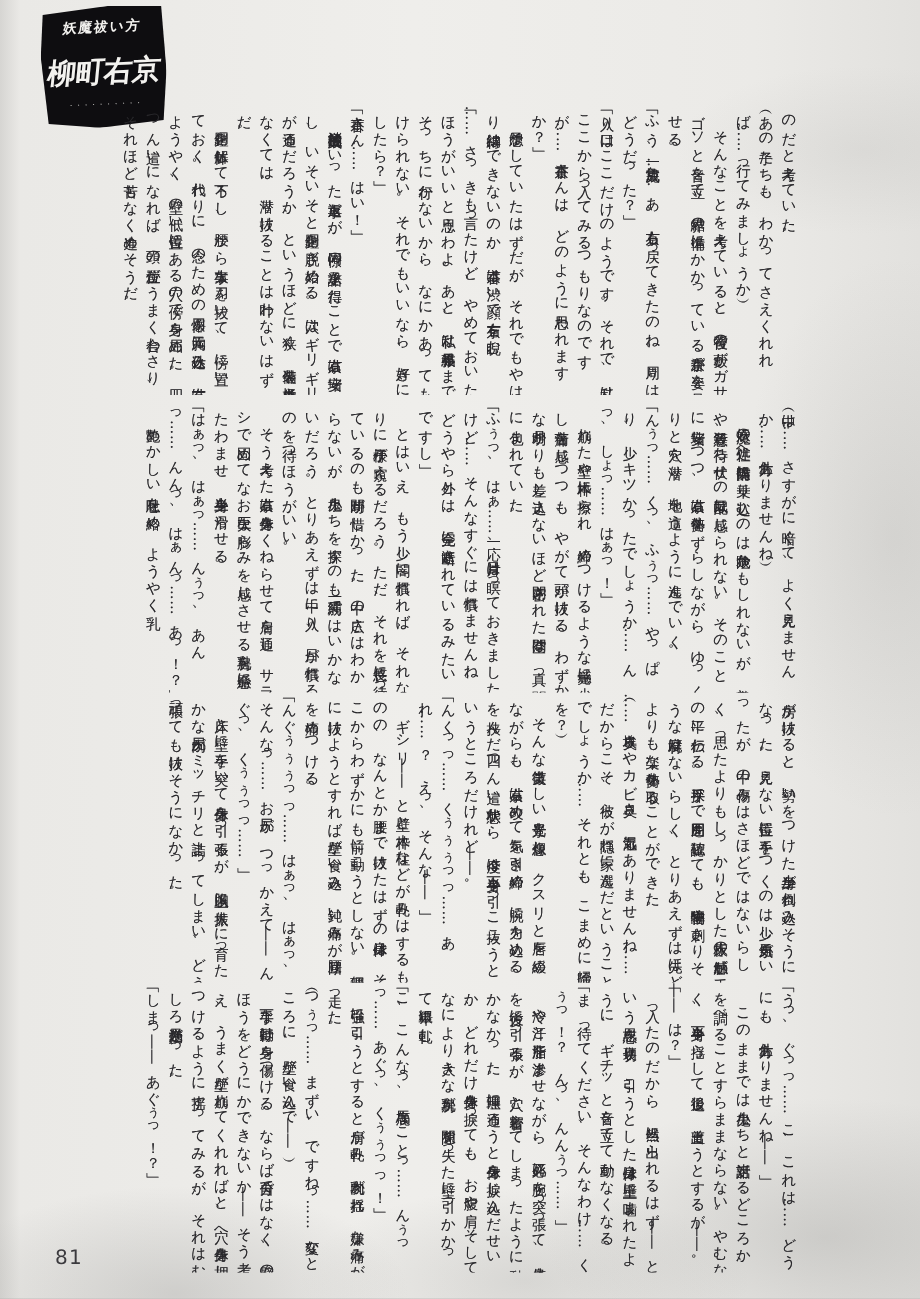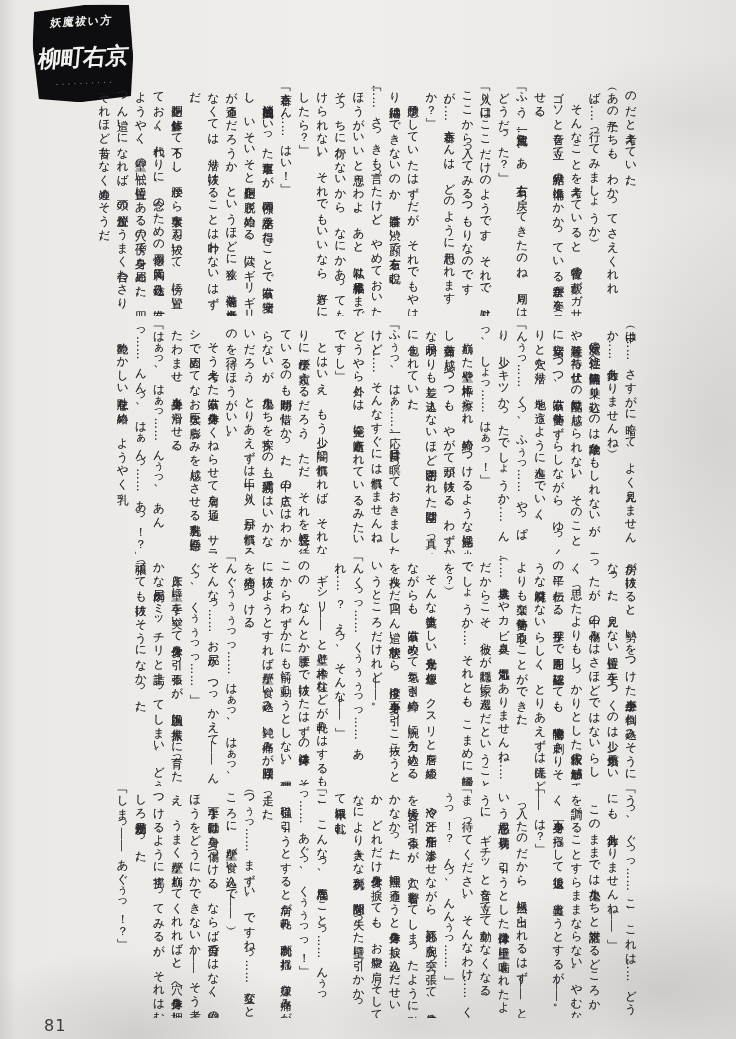--- a/index.html
+++ b/index.html
@@ -56,21 +56,21 @@
     transform:skewX(-8deg);
     margin-top:13px;
     white-space:nowrap;
   }
   .logo-ruby{
     font-size:5px;letter-spacing:1px;margin-top:7px;opacity:0.85;
   }
   .pagenum{
     position:absolute;left:44px;top:996px;
     font-family:"DejaVu Sans","Liberation Sans",sans-serif;
-    font-size:16px;color:#3b3a3e;letter-spacing:1px;margin-top:20px;
+    font-size:16px;color:#3b3a3e;letter-spacing:1px;
   }
 </style>
 </head>
 <body>
 
 <div class="page">
 
   <div class="logo">
     <div class="logo-top">妖魔祓い方</div>
     <div class="logo-main">柳町右京</div>

